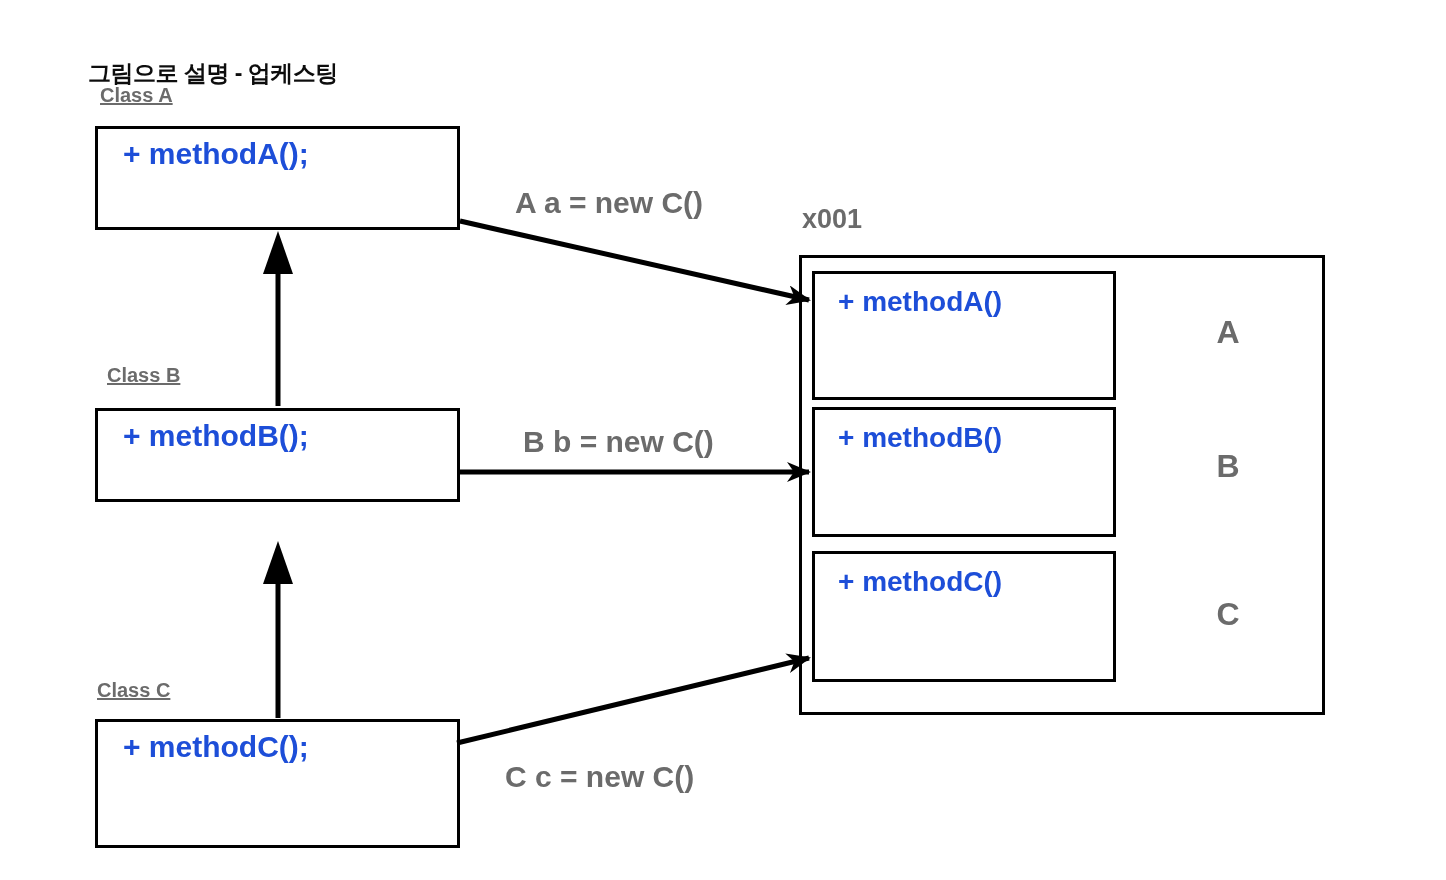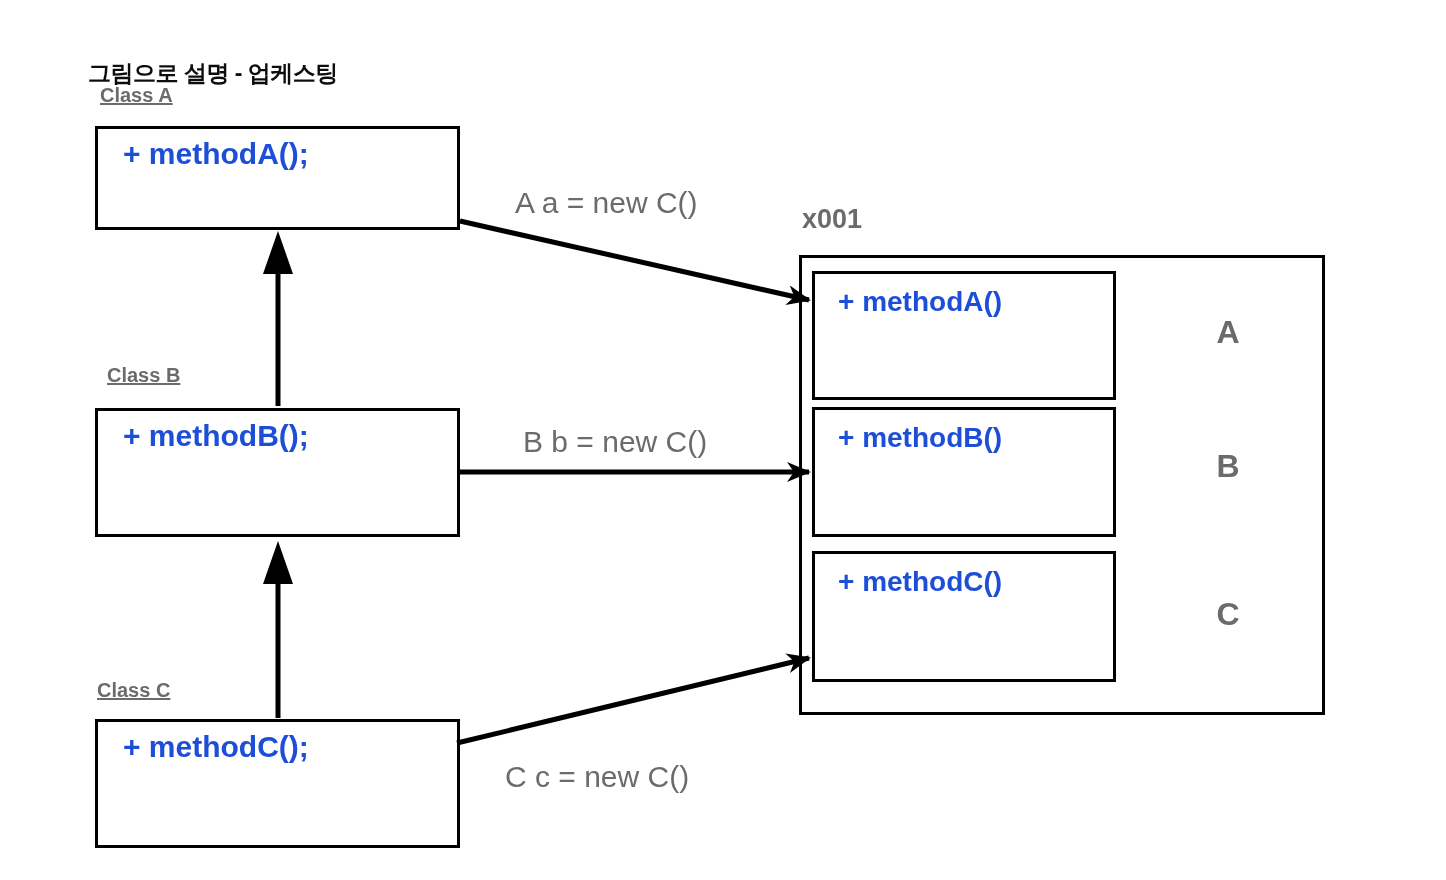--- a/index.html
+++ b/index.html
@@ -30,21 +30,21 @@
     background:var(--bg);
     box-sizing:border-box;
   }
   .method-text{
     position:absolute;left:12px;top:10px;
     font-size:30px;font-weight:bold;color:#1d4ed8;
     line-height:1;white-space:nowrap;margin-left:13px;
   }
   .slot .method-text{font-size:28px;left:10px;top:14px;}
   .assign-label{
-    font-size:30px;font-weight:normal;color:var(--gray);
+    font-size:30px;font-weight:bold;color:var(--gray);
     line-height:1;white-space:nowrap;
   }
   .addr-label{
     left:802px;top:206px;
     font-size:27px;font-weight:bold;color:var(--gray);line-height:1;
   }
   .slot-letter{
     font-size:32px;font-weight:bold;color:var(--gray);
     line-height:1;width:40px;text-align:center;
   }
@@ -61,21 +61,21 @@
 <div class="stage">
 
   <div class="abs title">그림으로 설명 - 업케스팅</div>
 
   <div class="abs cls-label" style="left:100px;top:85px">Class A</div>
   <div class="abs box" style="left:95px;top:126px;width:365px;height:104px">
     <span class="method-text">+ methodA();</span>
   </div>
 
   <div class="abs cls-label" style="left:107px;top:365px">Class B</div>
-  <div class="abs box" style="left:95px;top:408px;width:365px;height:129px">
+  <div class="abs box" style="left:95px;top:408px;width:365px;height:94px">
     <span class="method-text">+ methodB();</span>
   </div>
 
   <div class="abs cls-label" style="left:97px;top:680px">Class C</div>
   <div class="abs box" style="left:95px;top:719px;width:365px;height:129px">
     <span class="method-text">+ methodC();</span>
   </div>
 
   <div class="abs assign-label" style="left:515px;top:188px">A a = new C()</div>
   <div class="abs assign-label" style="left:523px;top:427px">B b = new C()</div>

